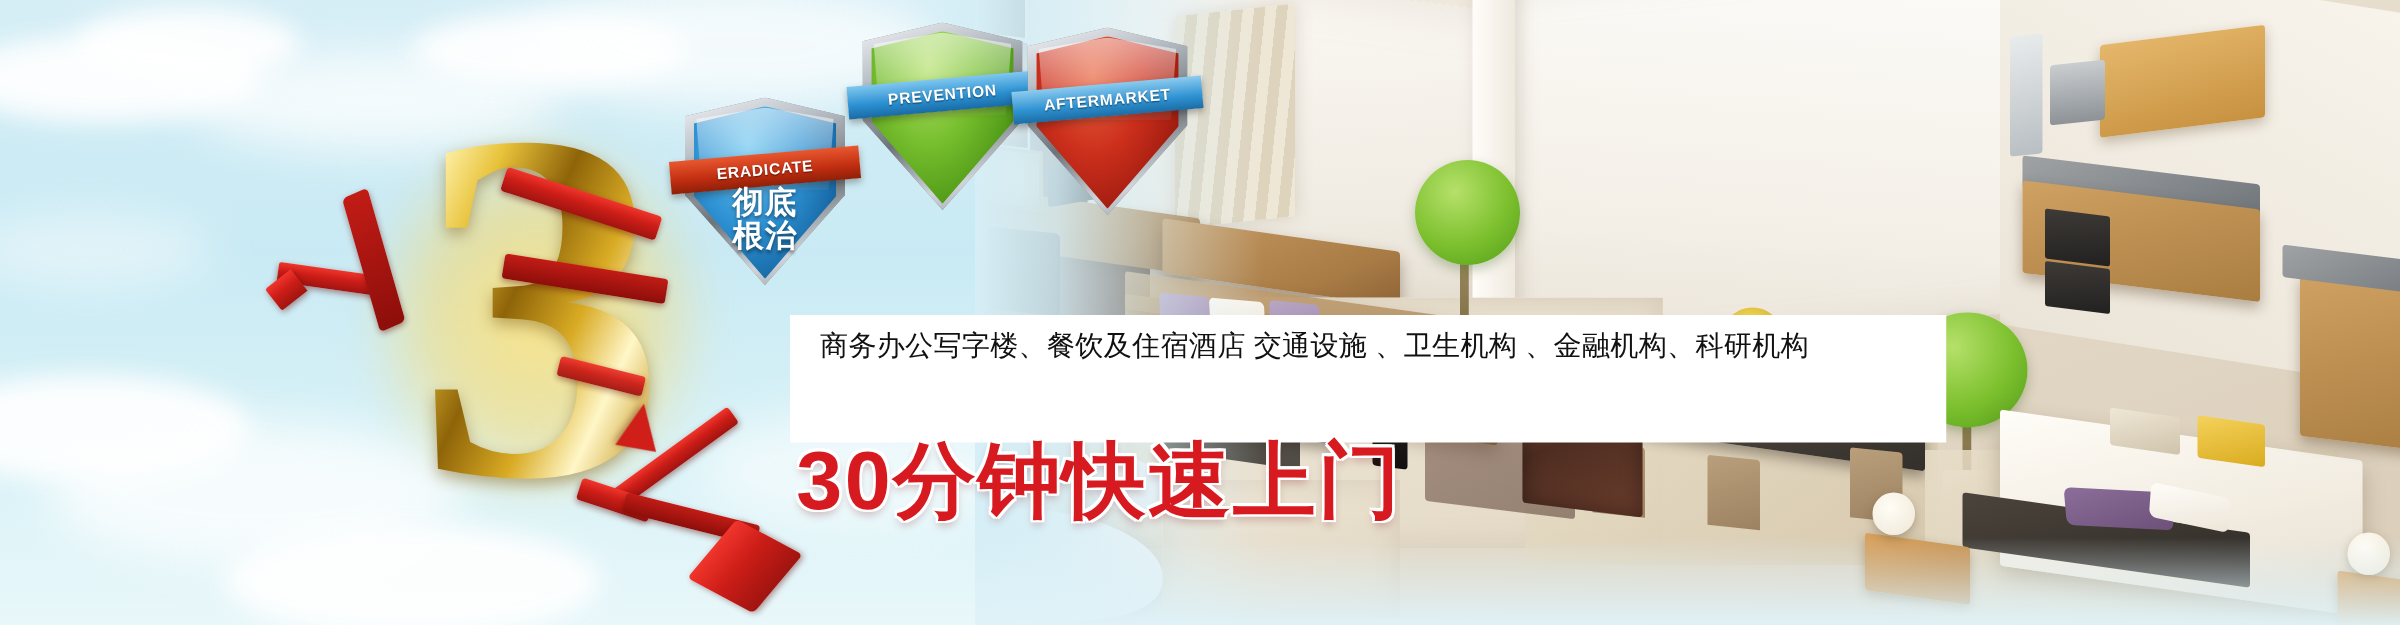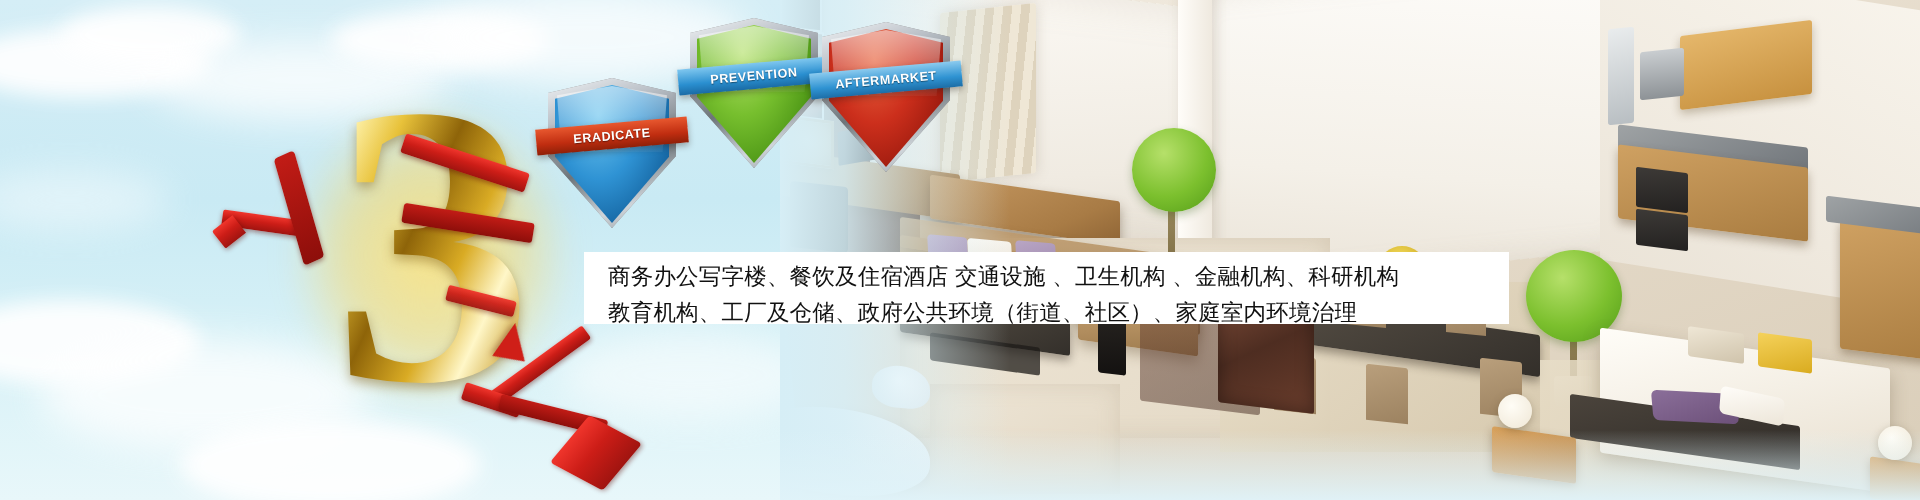--- a/index.html
+++ b/index.html
@@ -342,22 +342,22 @@
   #shield-prevention .face { background:radial-gradient(ellipse at 40% 20%,#b3e06a 0%,#77bf2e 40%,#4a9414 78%,#2f6b0b 100%); }
   #shield-prevention .sash { background:linear-gradient(180deg,#7fc7ef,#2a8fd0 60%,#1a6ba5); }
 
   
   #shield-aftermarket { left:822px; top:22px; }
   #shield-aftermarket .face { background:radial-gradient(ellipse at 40% 22%,#e8643f 0%,#cc2f1c 42%,#9b1a0e 78%,#6d1108 100%); }
   #shield-aftermarket .sash { background:linear-gradient(180deg,#8ccbef,#2f93d2 60%,#1c6da6); }
 
   
   #info-panel {
-    position:absolute; left:584px; top:252px;
-    width:925px; height:72px;
+    position:absolute; left:632px; top:252px;
+    width:925px; height:102px;
     background:#ffffff;
     padding:7px 1px 0 24px;
   }
   #info-panel p {
     font-size:22.5px;
     line-height:36px;
     color:#111111;
     white-space:nowrap;
     letter-spacing:.2px;
   }
@@ -509,20 +509,24 @@
   </div>
 
   <div class="shield" id="shield-eradicate">
     <div class="plate"></div>
     <div class="rim"></div>
     <div class="face"></div>
     <div class="gloss"></div>
     <div class="sash">
       <span>ERADICATE</span>
     </div>
+    <div class="cn">
+      <div>彻底</div>
+      <div>根治</div>
+    </div>
   </div>
 
   <div class="shield" id="shield-prevention">
     <div class="plate"></div>
     <div class="rim"></div>
     <div class="face"></div>
     <div class="gloss"></div>
     <div class="sash">
       <span>PREVENTION</span>
     </div>
@@ -533,17 +537,17 @@
     <div class="rim"></div>
     <div class="face"></div>
     <div class="gloss"></div>
     <div class="sash">
       <span>AFTERMARKET</span>
     </div>
   </div>
 
   <div id="info-panel">
     <p>商务办公写字楼、餐饮及住宿酒店 交通设施 、卫生机构 、金融机构、科研机构</p>
-    <p>教育机构、工厂及仓储、政府公共环境（街道、社区）、家庭室内环境治理</p>
-  </div>
-
+  </div>
+
+  <div id="headline">30分钟快速上门</div>
 
 </div>
 
 </body></html>

